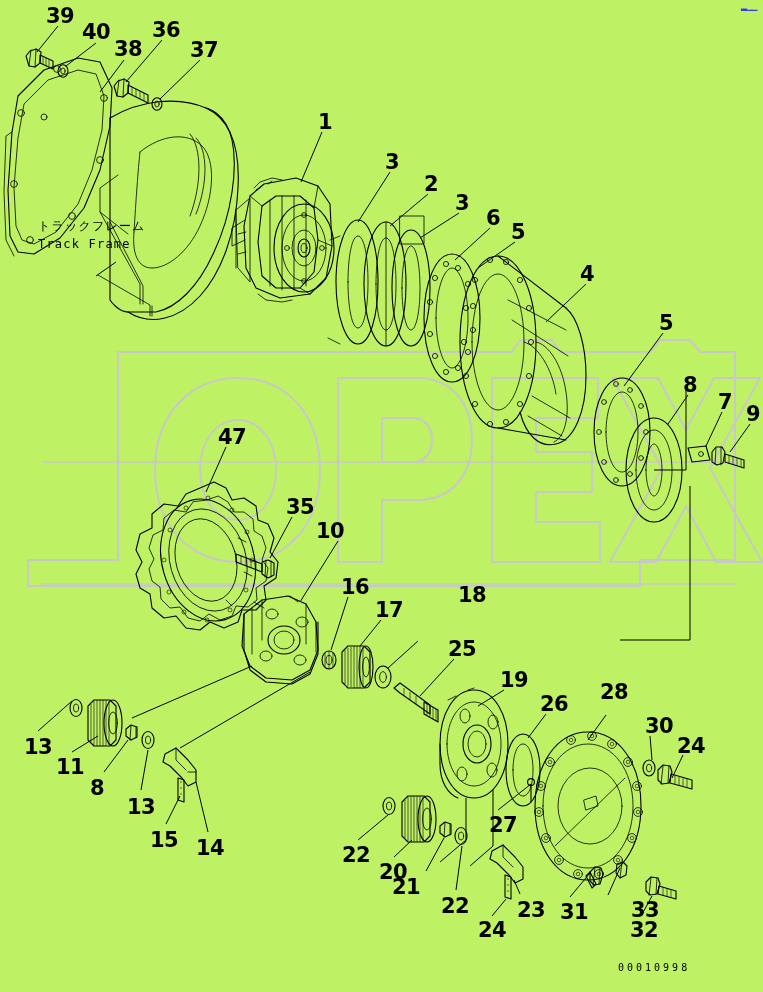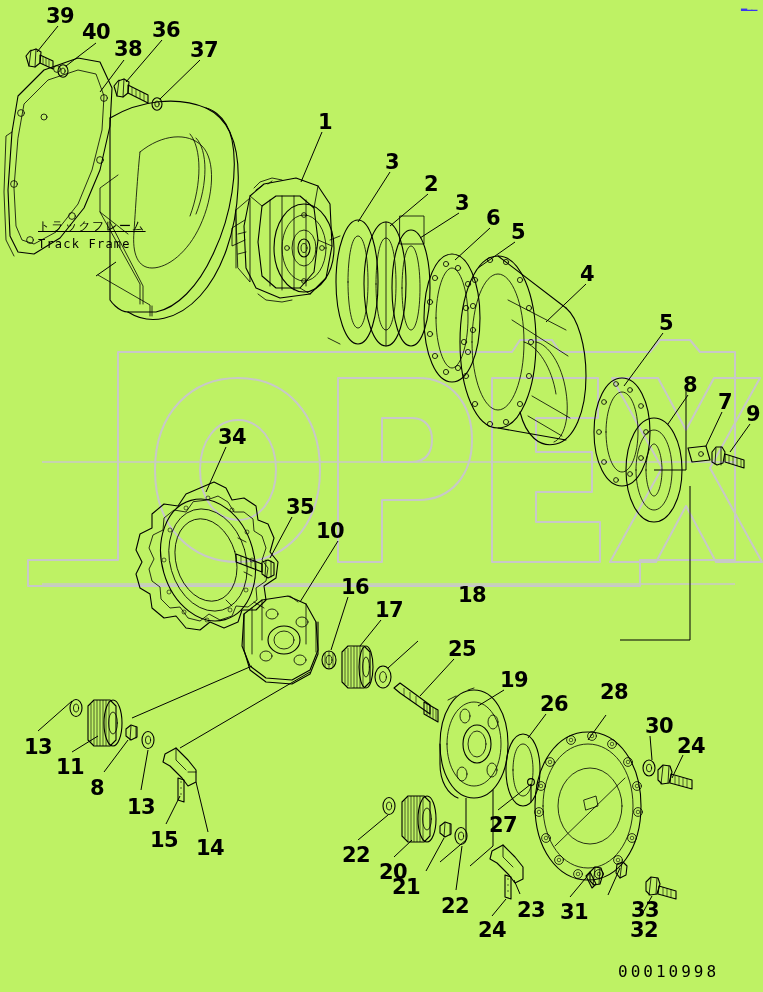--- a/index.html
+++ b/index.html
@@ -27,21 +27,21 @@
     font-family:"DejaVu Sans Mono","Liberation Mono",monospace;
     font-size:12px;
     color:#000;
     line-height:1.35;
     white-space:pre;
     letter-spacing:1.2px;
   }
   .partnum{
     position:absolute;
     font-family:"DejaVu Sans Mono","Liberation Mono",monospace;
-    font-size:16px;
+    font-size:10px;
     color:#000;
     letter-spacing:3px;
     white-space:nowrap;
   }
   .corner-mark{
     position:absolute;
     font-family:"DejaVu Sans", sans-serif;
     font-size:8px;
     font-weight:bold;
     color:#3b37ef;
@@ -580,21 +580,21 @@
       <div class="callout" style="left: 385px; top: 152px;">3</div>
       <div class="callout" style="left: 424px; top: 174px;">2</div>
       <div class="callout" style="left: 455px; top: 193px;">3</div>
       <div class="callout" style="left: 486px; top: 208px;">6</div>
       <div class="callout" style="left: 511px; top: 222px;">5</div>
       <div class="callout" style="left: 580px; top: 264px;">4</div>
       <div class="callout" style="left: 659px; top: 313px;">5</div>
       <div class="callout" style="left: 683px; top: 375px;">8</div>
       <div class="callout" style="left: 718px; top: 392px;">7</div>
       <div class="callout" style="left: 746px; top: 404px;">9</div>
-      <div class="callout" style="left: 218px; top: 427px;">34</div>
+      <div class="callout" style="left: 218px; top: 427px;">47</div>
       <div class="callout" style="left: 286px; top: 497px;">35</div>
       <div class="callout" style="left: 316px; top: 521px;">10</div>
       <div class="callout" style="left: 341px; top: 577px;">16</div>
       <div class="callout" style="left: 375px; top: 600px;">17</div>
       <div class="callout" style="left: 412px; top: 585px; margin-left: 46px;">18</div>
       <div class="callout" style="left: 448px; top: 639px;">25</div>
       <div class="callout" style="left: 500px; top: 670px;">19</div>
       <div class="callout" style="left: 540px; top: 694px;">26</div>
       <div class="callout" style="left: 600px; top: 682px; text-align: center;">28</div>
       <div class="callout" style="left: 645px; top: 716px;">30</div>
@@ -610,20 +610,20 @@
       <div class="callout" style="left: 392px; top: 877px;">21</div>
       <div class="callout" style="left: 441px; top: 896px;">22</div>
       <div class="callout" style="left: 478px; top: 920px;">24</div>
       <div class="callout" style="left: 517px; top: 900px;">23</div>
       <div class="callout" style="left: 489px; top: 815px;">27</div>
       <div class="callout" style="left: 560px; top: 902px;">31</div>
       <div class="callout" style="left: 597px; top: 900px; margin-left: 34px;">33</div>
       <div class="callout" style="left: 630px; top: 920px;">32</div>
     </div>
 
-  <div class="frame-label" style="left:38px;top:218px;text-decoration:underline;">トラックフレーム</div>
+  <div class="frame-label" style="left:38px;top:218px;">トラックフレーム</div>
   <div class="frame-label" style="left:38px;top:236px;">Track Frame</div>
 
   <div class="partnum" style="left:618px;top:962px;">00010998</div>
 
   <div class="corner-mark" style="left:741px;top:2px;">▂▁▁</div>
 
 </div>
 
 </body></html>

